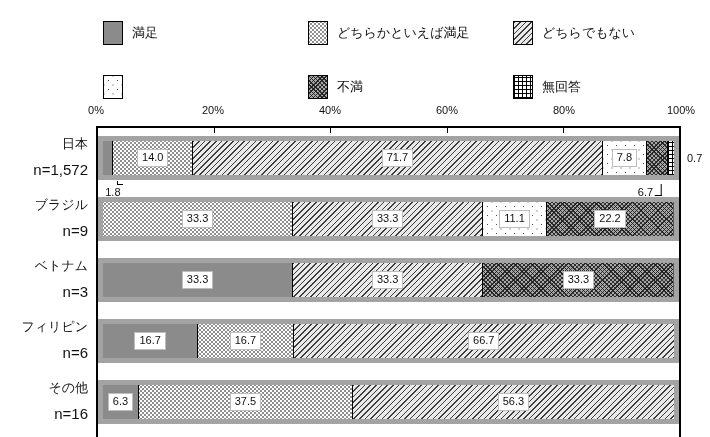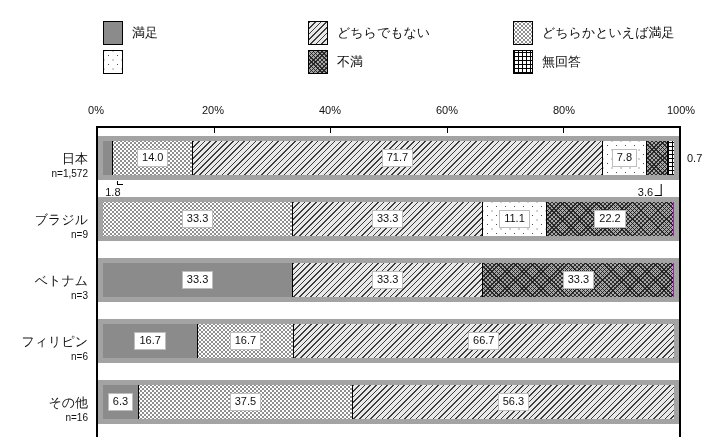--- a/index.html
+++ b/index.html
@@ -21,37 +21,37 @@
               background-size:9px 9px; background-position:0 0,4.5px 4.5px; }
   .p-dark   { background-color:#a7a7a7;
               background-image:repeating-linear-gradient(45deg,rgba(25,25,25,.85) 0,rgba(25,25,25,.85) 1px,transparent 1px,transparent 3px),
                                repeating-linear-gradient(135deg,rgba(25,25,25,.85) 0,rgba(25,25,25,.85) 1px,transparent 1px,transparent 3px); }
   .p-grid   { background-color:#fff;
               background-image:repeating-linear-gradient(0deg,#050505 0,#050505 1px,transparent 1px,transparent 4px),
                                repeating-linear-gradient(90deg,#050505 0,#050505 1px,transparent 1px,transparent 4px); }
 
   
   .legend { position:absolute; left:103px; top:20px; width:580px;
-            display:grid; grid-template-columns:205px 205px 1fr; row-gap:4px; }
+            display:grid; grid-template-columns:205px 205px 1fr; row-gap:29px; }
   .legend-item { display:flex; align-items:center; height:25px; }
   .legend-swatch { width:20px; height:24px; border:1px solid #000; flex:0 0 auto; }
   .legend-label { margin-left:9px; font-size:13px; white-space:nowrap; }
 
   
   .x-axis { position:absolute; left:96px; top:104px; width:585px; height:15px; }
   .x-tick-label { position:absolute; top:0; transform:translateX(-50%);
                   font-size:11px; white-space:nowrap; }
 
   
   .chart { position:absolute; left:0; top:126px; width:710px; display:flex; }
   .labels-col { width:96px; padding:10px 8px 0 0; }
   .row-label { height:44px; margin-bottom:17px; display:flex; flex-direction:column;
-               justify-content:flex-end; align-items:flex-end; line-height:1.25; }
+               justify-content:space-between; align-items:flex-end; line-height:1.25; }
   .row-label .cat { font-size:13px; }
-  .row-label .n { font-size:10px; }
+  .row-label .n { font-size:15px; }
 
   .plot { position:relative; width:585px; border:2px solid #000;
           padding:8px 0 7px 0; background:#fff; }
   .plot-tick { position:absolute; top:0; width:1px; height:5px; background:#000; }
 
   .bar-row { position:relative; height:44px; margin-bottom:17px; }
   .bar-row:last-child { margin-bottom:0; }
   .bar { height:100%; display:flex; border:5px solid #a3a3a3; overflow:hidden; background:#a21caf; }
   .seg { position:relative; height:100%; border-right:1px solid #000; flex:0 1 auto; }
   .seg:last-child { border-right:none; }
@@ -70,26 +70,26 @@
 </head>
 <body>
 
 <div id="screen">
   <div class="legend">
       <div class="legend-item">
         <span class="legend-swatch p-solid"></span>
         <span class="legend-label">満足</span>
       </div>
       <div class="legend-item">
+        <span class="legend-swatch p-dots"></span>
+        <span class="legend-label">どちらかといえば満足</span>
+      </div>
+      <div class="legend-item">
         <span class="legend-swatch p-hatch"></span>
         <span class="legend-label">どちらでもない</span>
-      </div>
-      <div class="legend-item">
-        <span class="legend-swatch p-dots"></span>
-        <span class="legend-label">どちらかといえば満足</span>
       </div>
       <div class="legend-item">
         <span class="legend-swatch p-sparse"></span>
       </div>
       <div class="legend-item">
         <span class="legend-swatch p-dark"></span>
         <span class="legend-label">不満</span>
       </div>
       <div class="legend-item">
         <span class="legend-swatch p-grid"></span>
@@ -151,21 +151,21 @@
               </div>
             </div>
             <div class="seg p-dark" style="width: 3.6%;"></div>
             <div class="seg p-grid" style="width: 1.1%;"></div>
           </div>
           <div class="callout" style="left: 0.9%; flex-direction: column;">
             <span class="bracket-l"></span>
             <span class="callout-txt">1.8</span>
           </div>
           <div class="callout" style="left: 97.1%; transform: translateX(-100%);">
-            <span class="callout-txt">3.6</span>
+            <span class="callout-txt">6.7</span>
             <span class="bracket-r"></span>
           </div>
           <div class="outside-val">0.7</div>
         </div>
         <div class="bar-row">
           <div class="bar">
             <div class="seg p-dots" style="width: 33.3%;">
               <div class="val-wrap">
                 <span class="val-box">33.3</span>
               </div>

